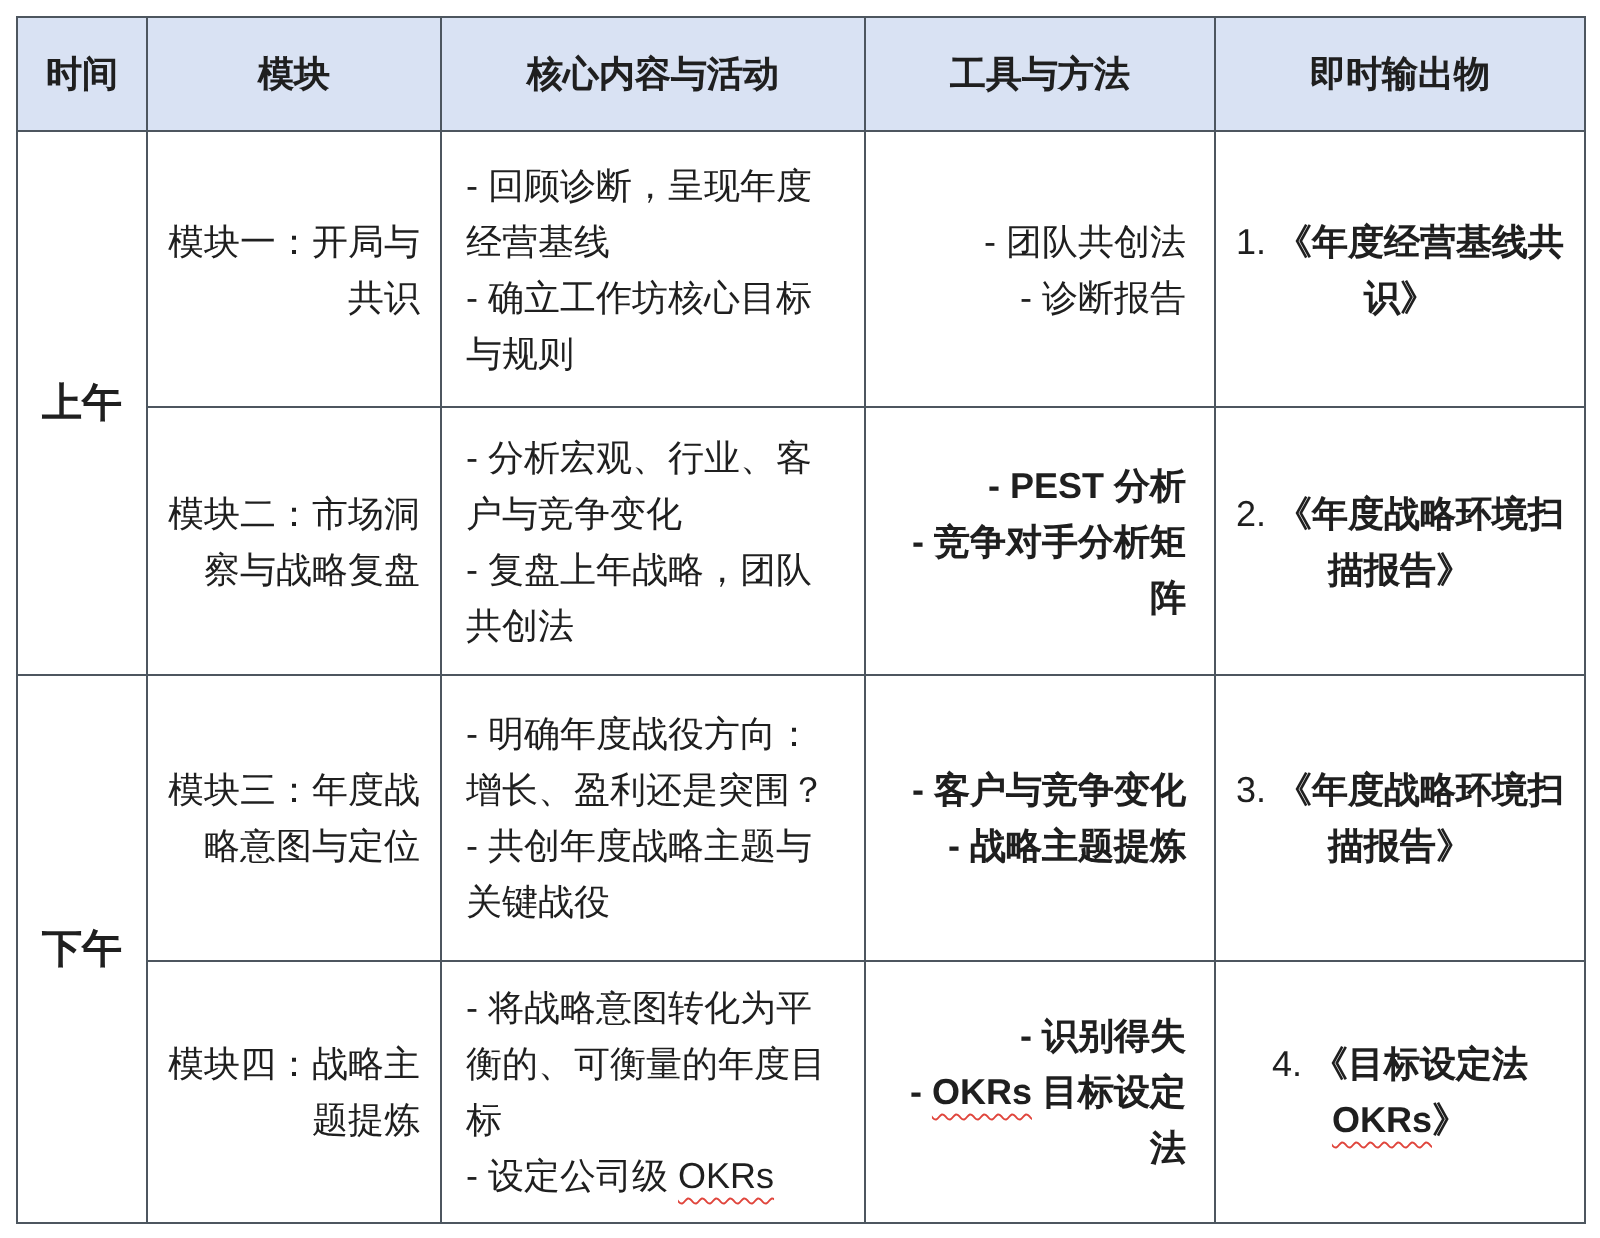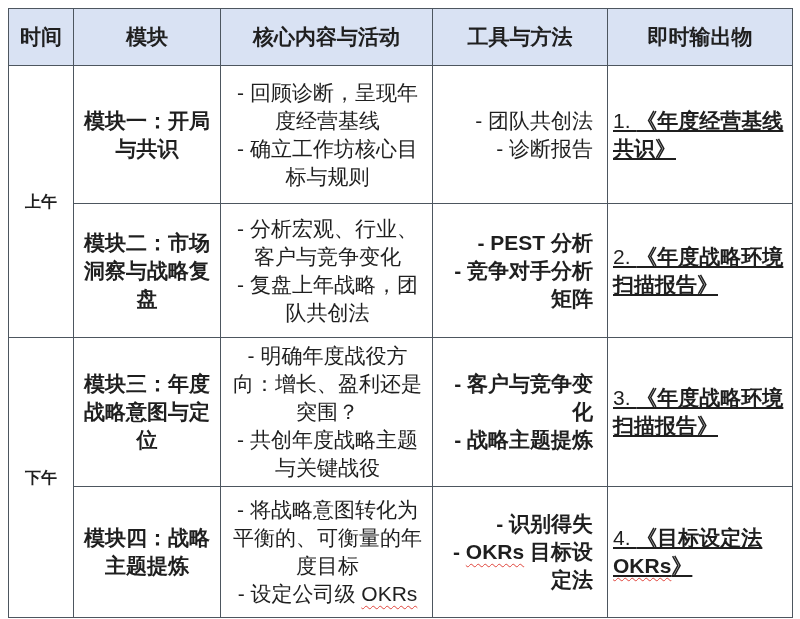--- a/index.html
+++ b/index.html
@@ -14,46 +14,46 @@
     font-family:"Liberation Sans",sans-serif;color:var(--text);
   }
   table.agenda{
     border-collapse:collapse;table-layout:fixed;
     margin:8px 0 0 8px;width:784px;
   }
   td,th{
     border:1.5px solid var(--border);
     box-sizing:border-box;
     vertical-align:middle;
-    font-size:21px;line-height:28px;
+    font-size:18px;line-height:28px;
     overflow:hidden;
   }
   th{
     background:var(--header-bg);
     font-weight:bold;text-align:center;
     height:57px;padding:2px 4px;
   }
   tr.r1{height:138px;}
   tr.r2{height:134px;}
   tr.r3{height:143px;}
   tr.r4{height:131px;}
   td.col-time{
-    text-align:center;font-weight:bold;font-size:16px;padding:2px 2px;
+    text-align:center;font-weight:bold;font-size:20px;padding:2px 2px;
   }
   td.col-module{
-    text-align:center;font-weight:bold;padding:4px 10px;
+    text-align:right;font-weight:normal;padding:4px 10px;
   }
   td.col-content{
-    text-align:center;padding:4px 10px 4px 12px;
+    text-align:left;padding:4px 10px 4px 12px;
   }
   td.col-tools{
     text-align:right;padding:4px 14px;
   }
   td.col-output{
-    padding:4px 5px;text-decoration:underline;
+    text-align:center;padding:4px 5px;
   }
   .b{font-weight:bold;}
   .wavy{
     text-decoration-line:underline;
     text-decoration-style:wavy;
     text-decoration-color:var(--wavy);
     text-decoration-thickness:1px;
     text-underline-offset:4px;
     text-decoration-skip-ink:none;
   }

